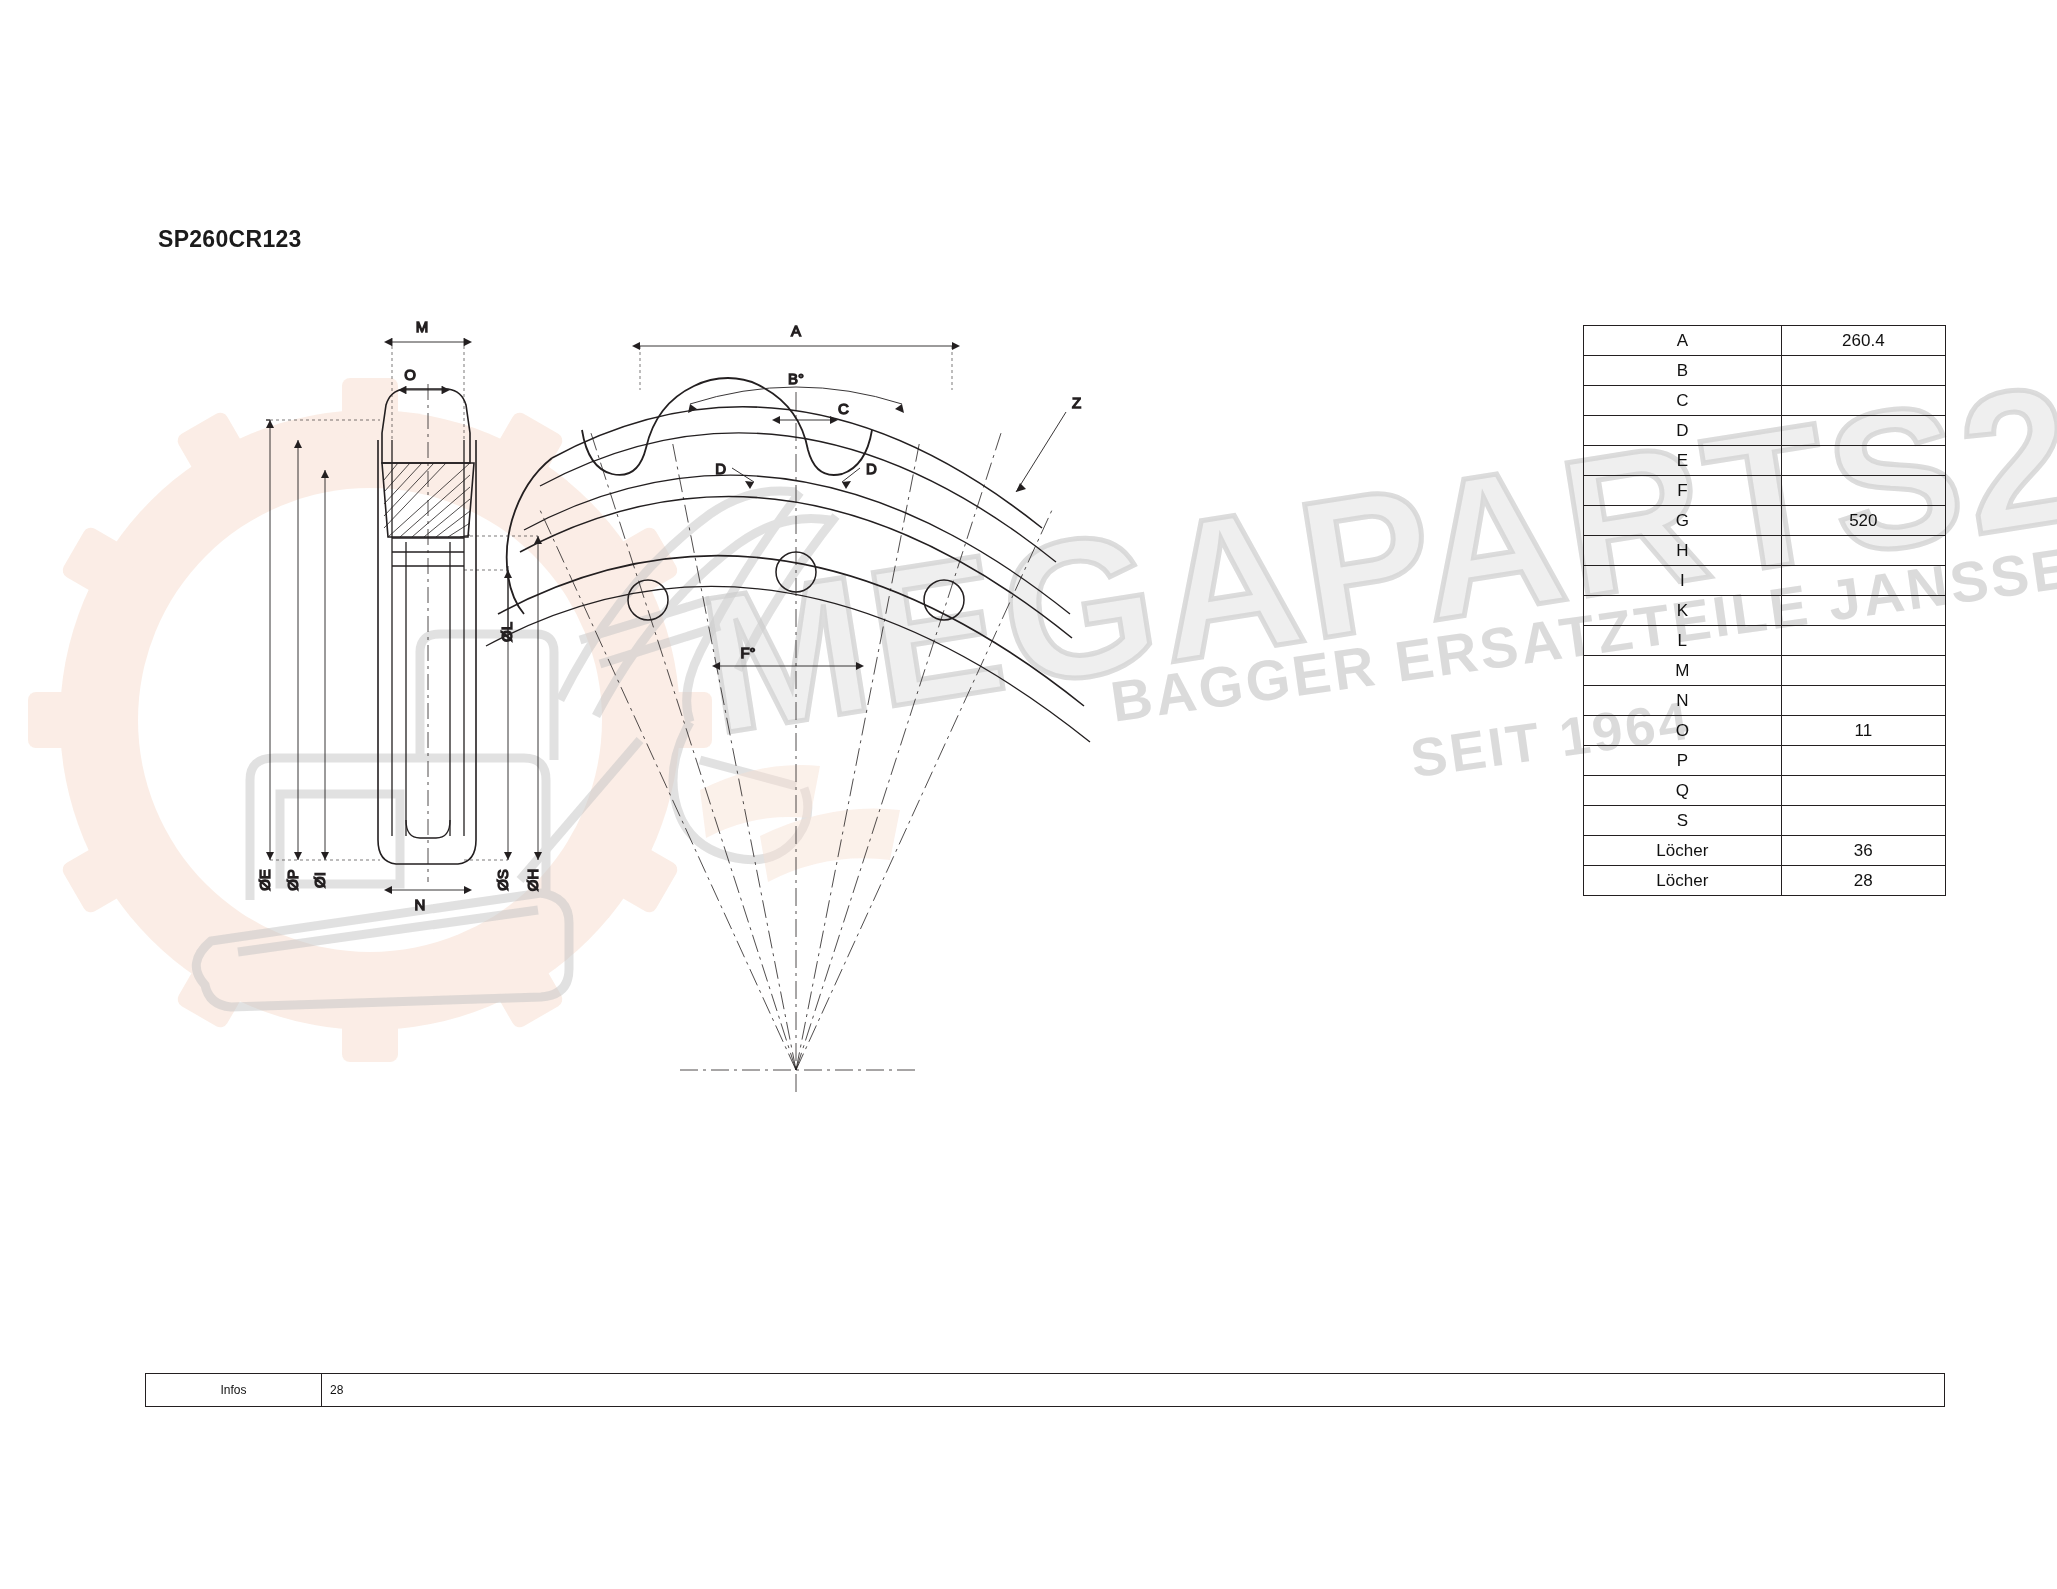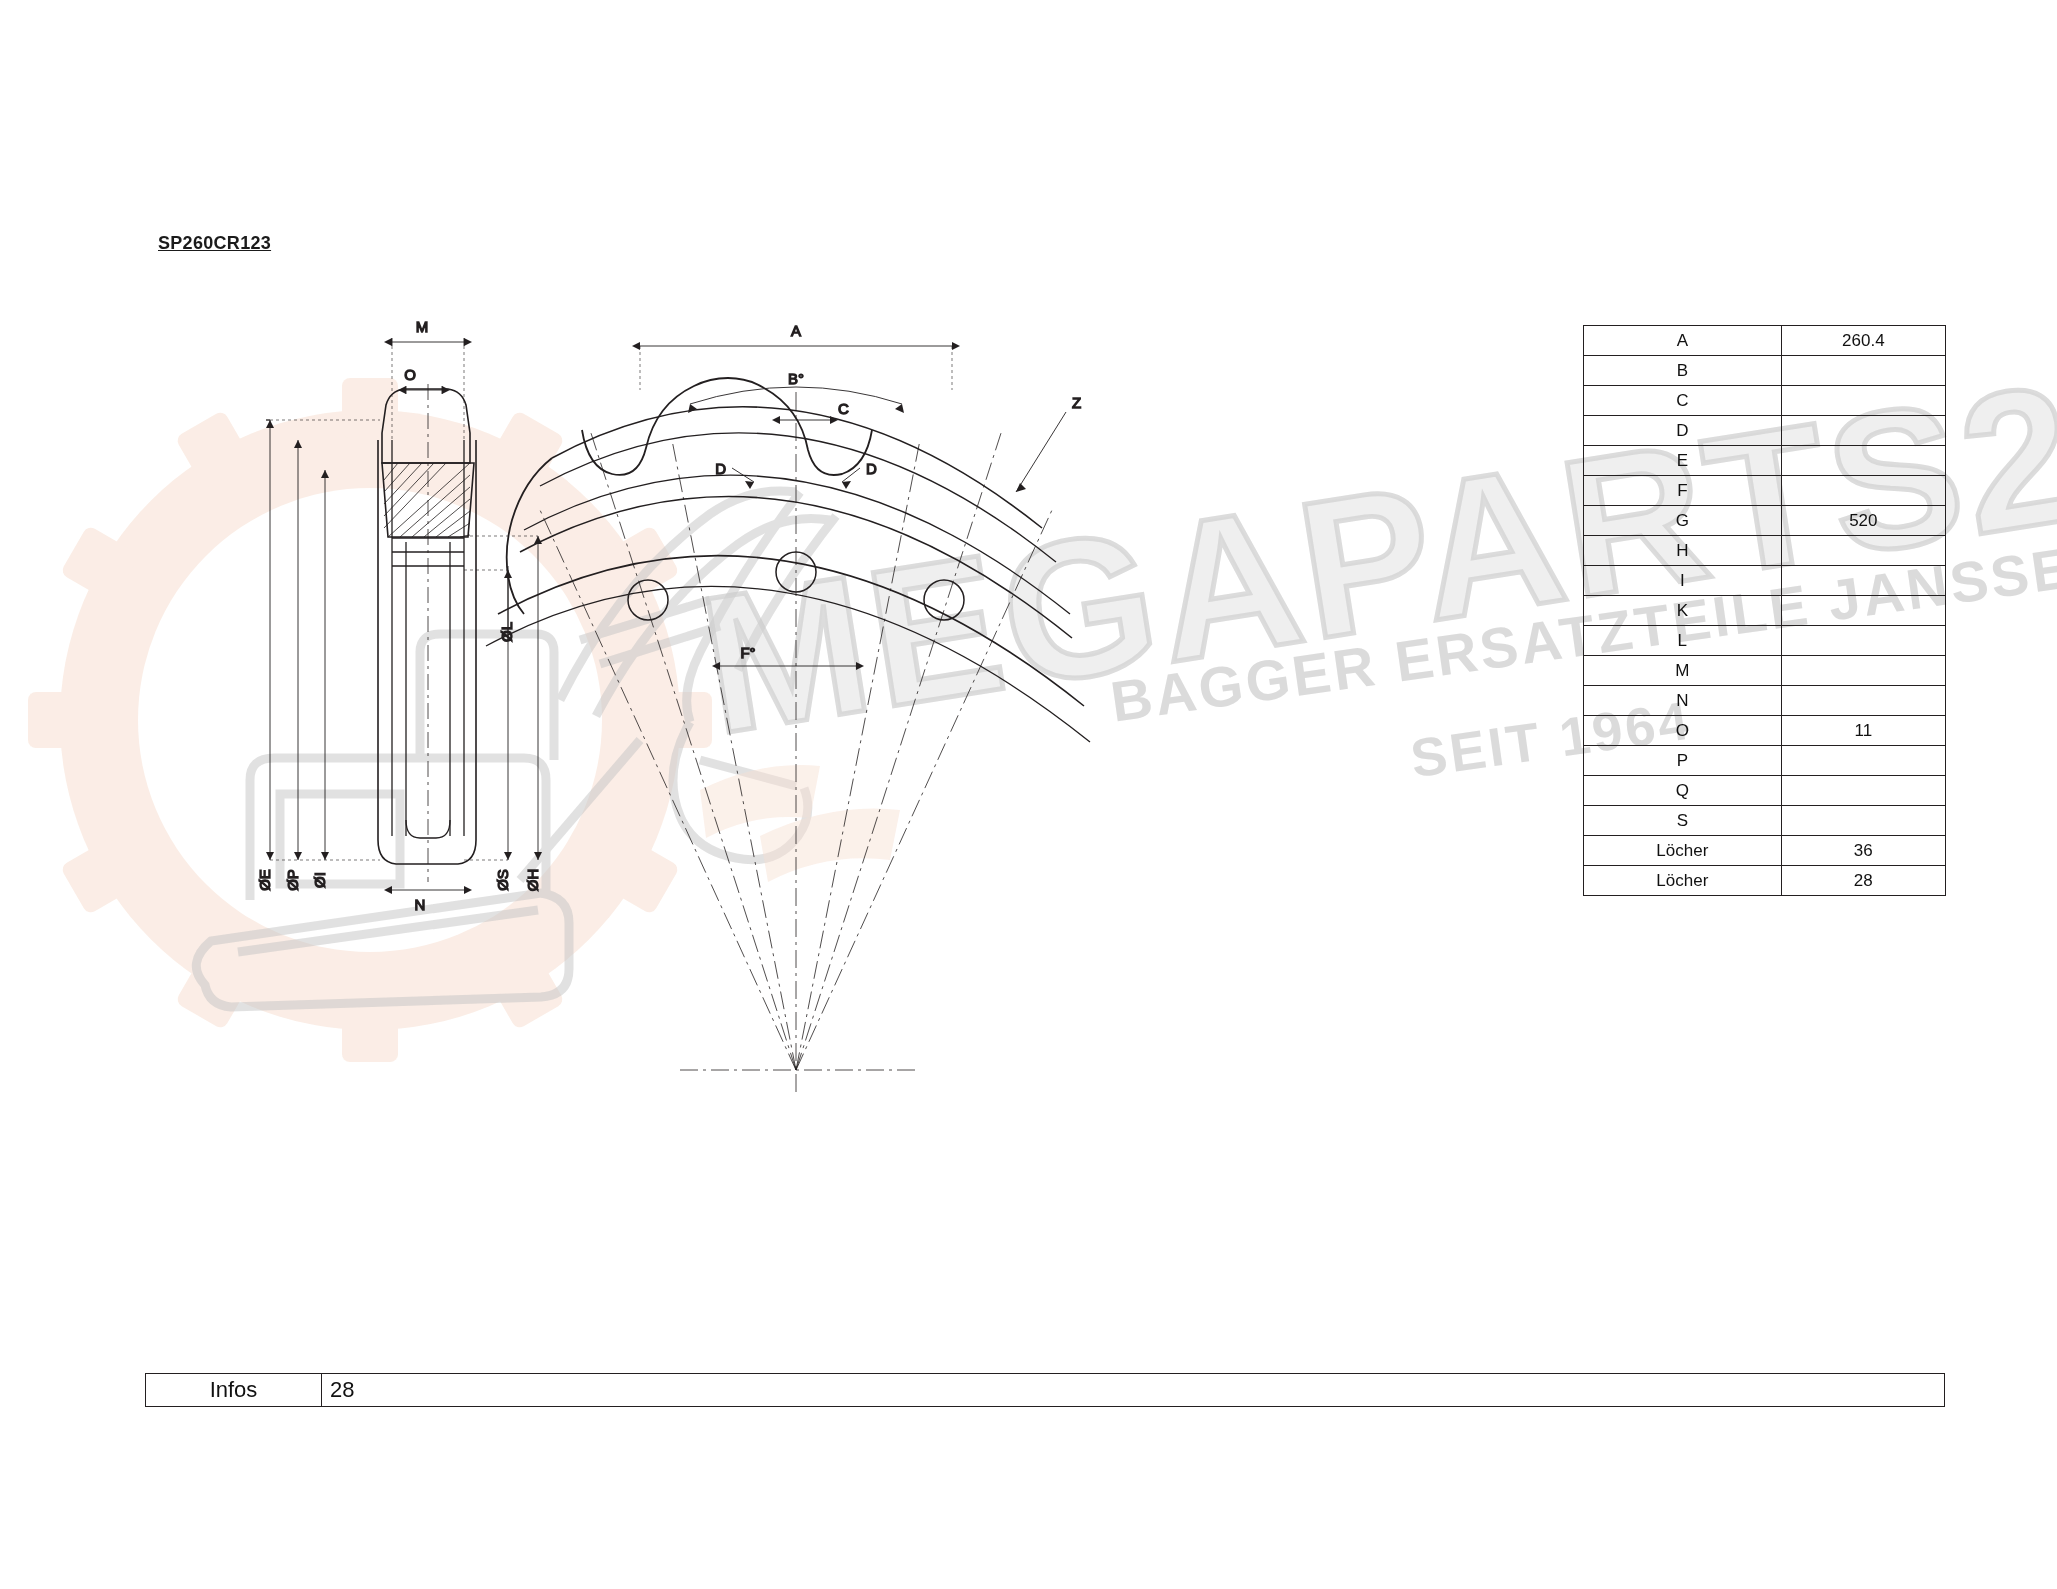--- a/index.html
+++ b/index.html
@@ -28,26 +28,25 @@
     left: 0; top: 0;
     width: 2057px;
     height: 1589px;
     pointer-events: none;
   }
 
   
   #part-title {
     position: absolute;
     left: 158px;
-    top: 233px;
-    font-size: 18px;
+    top: 226px;
+    font-size: 23px;
     font-weight: bold;
     color: #1b1b1b;
     letter-spacing: 0.3px;
-    text-decoration: underline;
   }
 
   
   #drawing {
     position: absolute;
     left: 120px;
     top: 280px;
     width: 1380px;
     height: 830px;
   }
@@ -73,21 +72,21 @@
   #spec-table td.lbl { width: 183px; }
   #spec-table td.val { width: 152px; }
 
   
   #infos-table {
     position: absolute;
     left: 145px;
     top: 1373px;
     width: 1800px;
     border-collapse: collapse;
-    font-size: 22px;
+    font-size: 12px;
     color: #111;
   }
   #infos-table td {
     border: 1px solid #231f20;
     height: 32px;
     padding: 0 8px;
     vertical-align: middle;
   }
   #infos-table td.infos-label {
     width: 175px;

